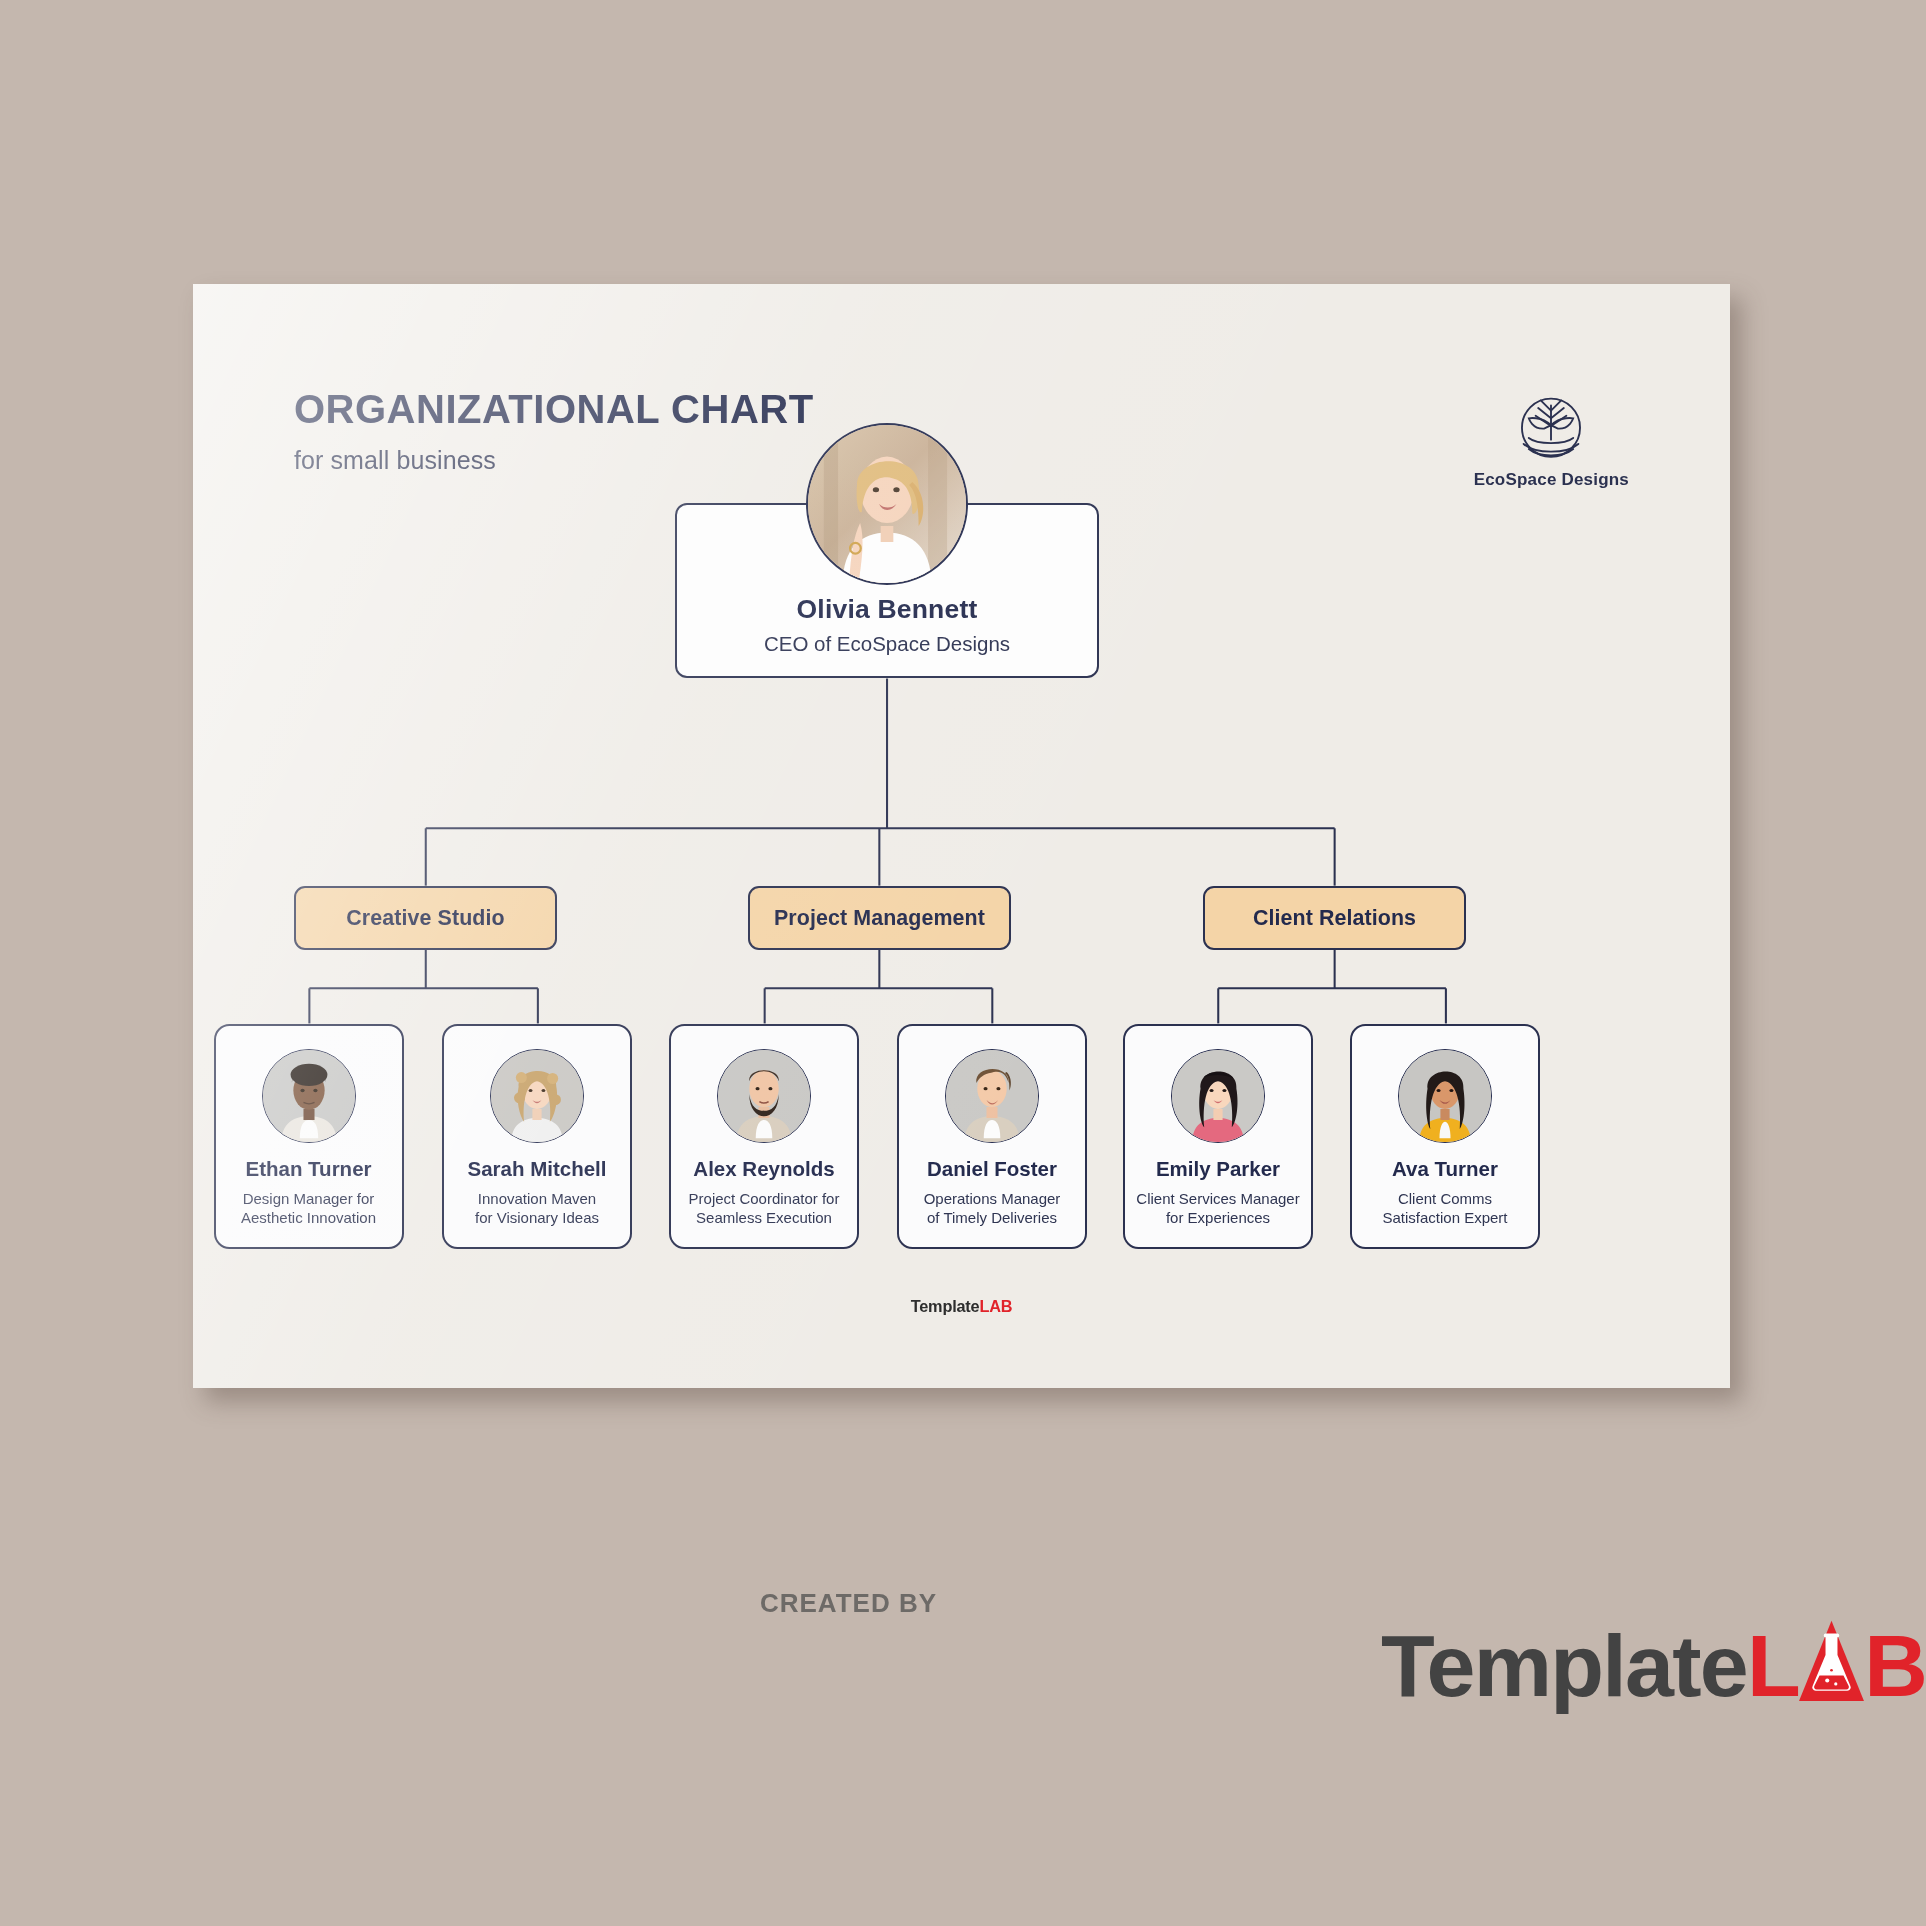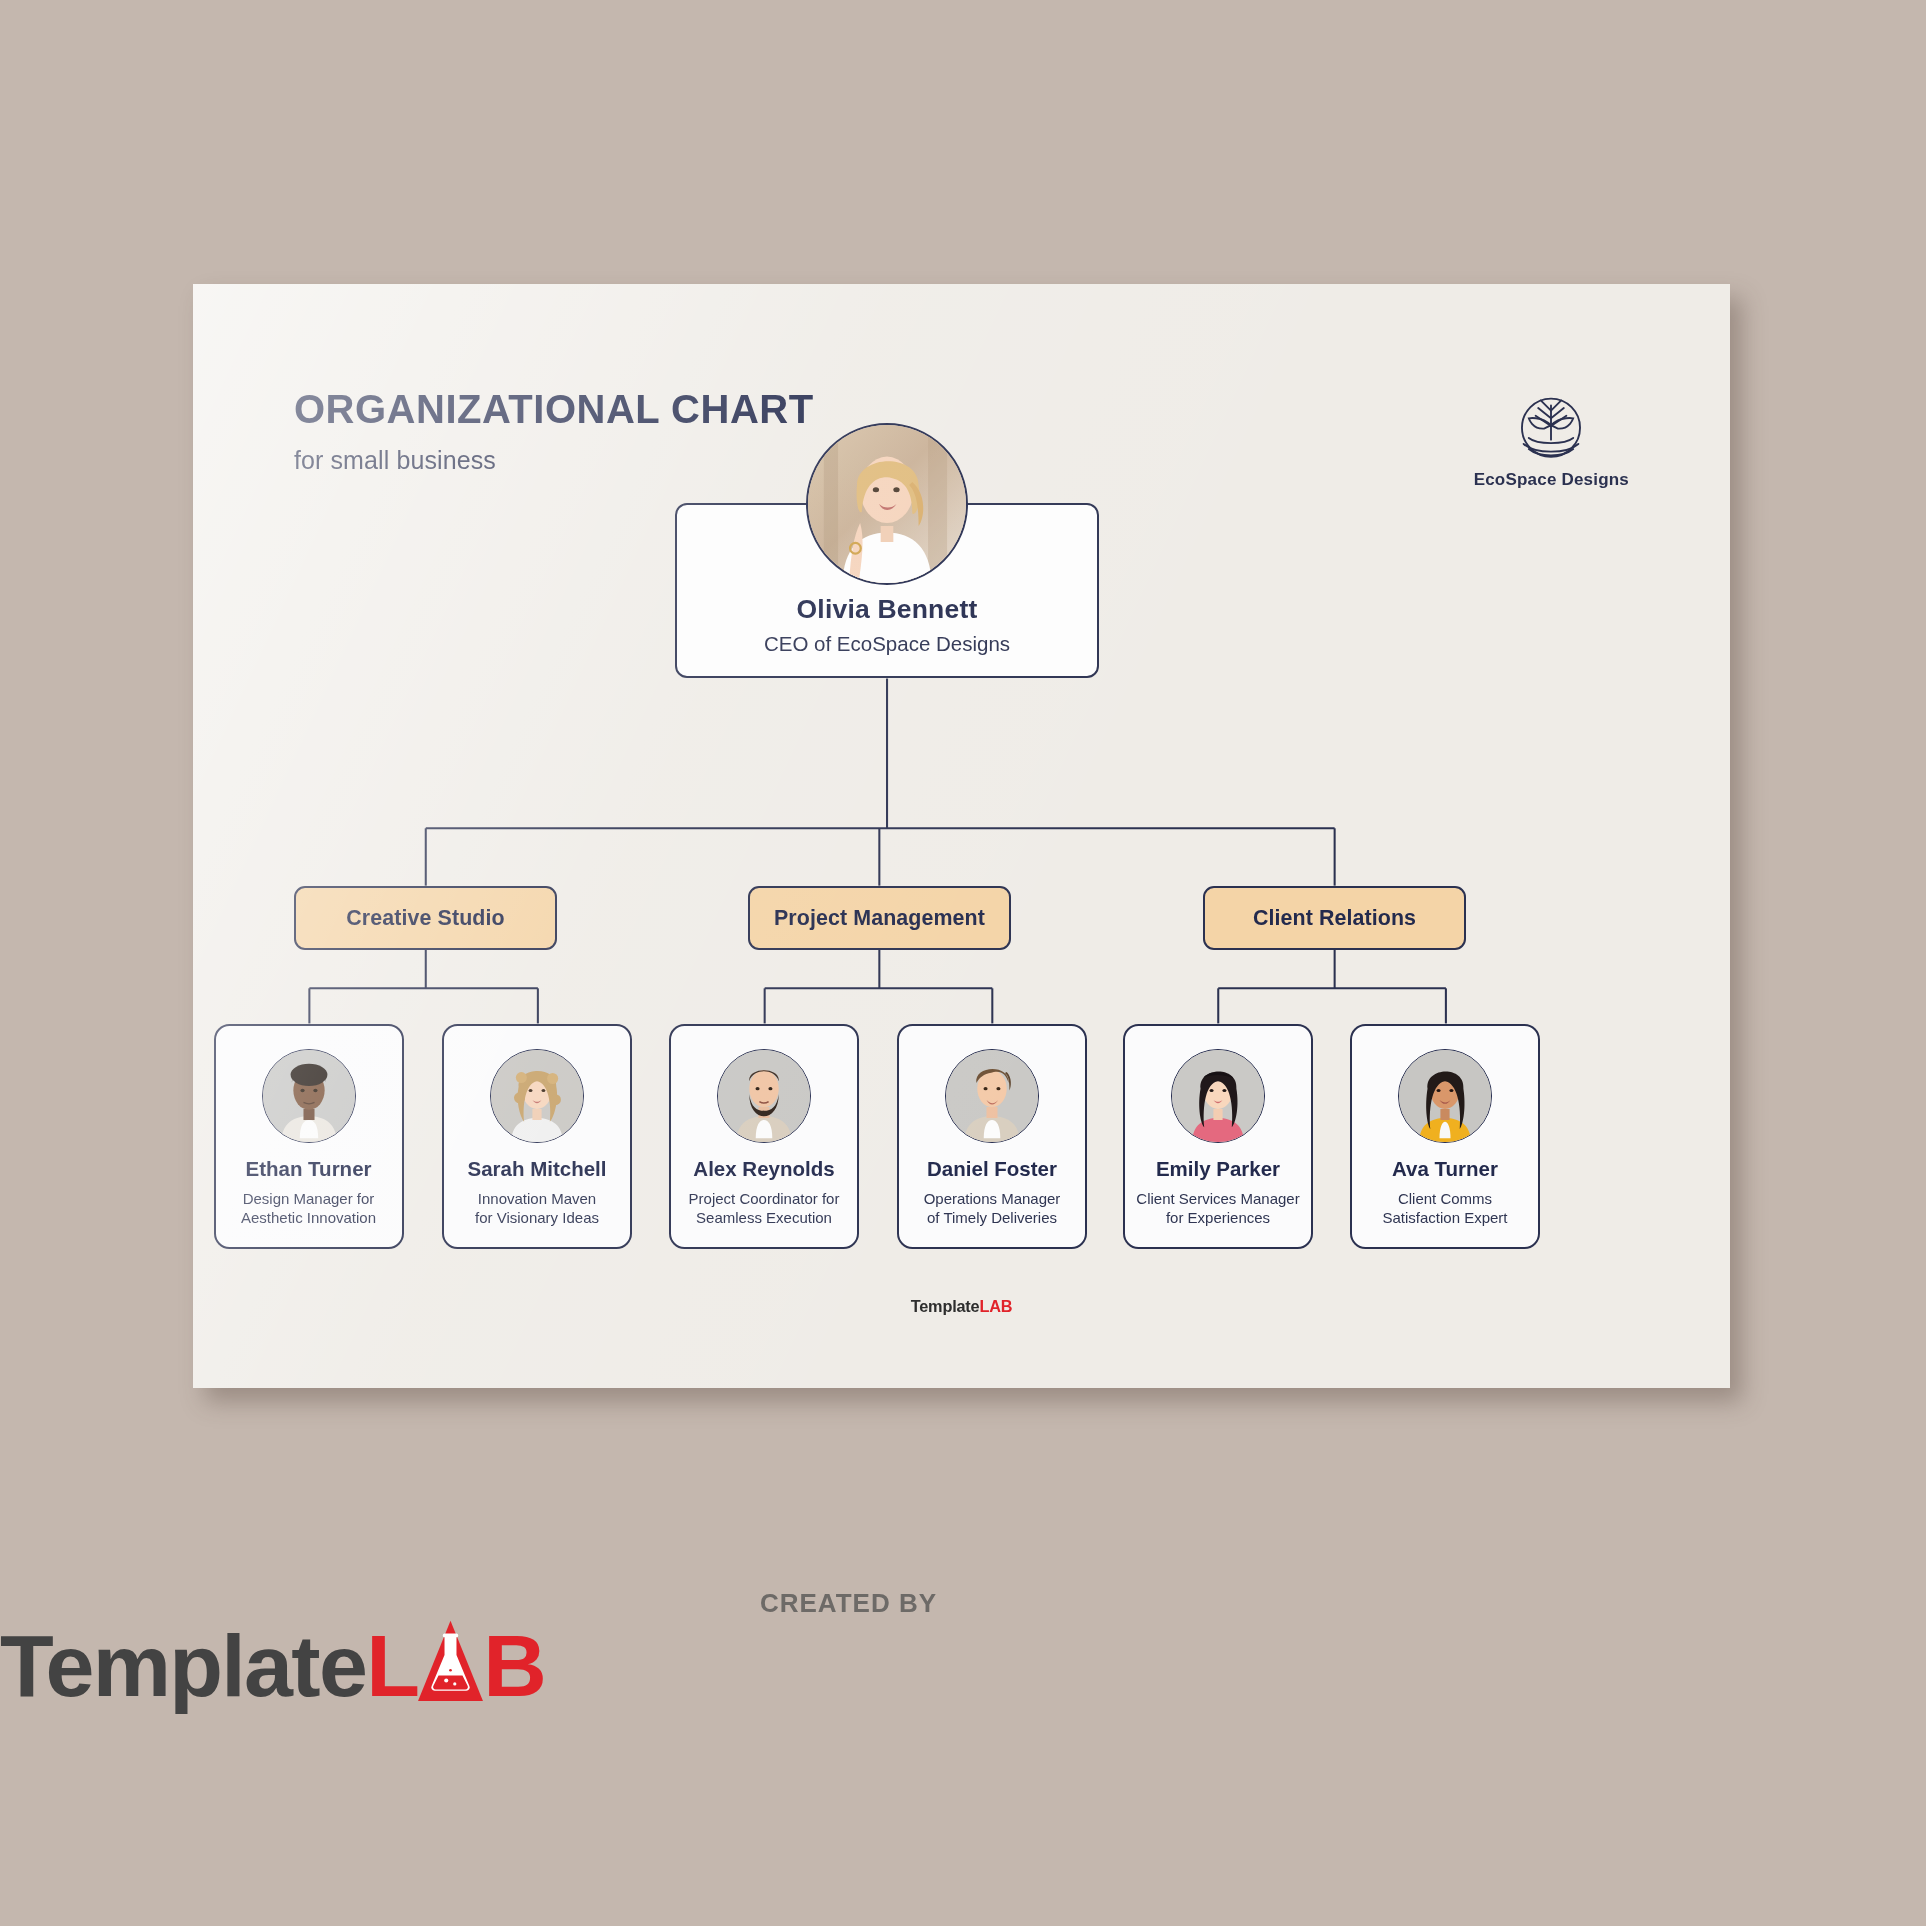--- a/index.html
+++ b/index.html
@@ -217,21 +217,21 @@
   .inner-mark .lab { color: #e1232a; }
 
   
   .watermark {
     position: absolute;
     left: 0;
     top: 1588px;
     width: 1926px;
     display: flex;
     flex-direction: column;
-    align-items: flex-start;
+    align-items: flex-end;
   }
   .wm-created {
     font-size: 26px;
     font-weight: 700;
     color: #6d6a67;
     letter-spacing: 1px;
     align-self: center;
     margin-left: -229px;
     margin-bottom: -5.1px;
   }

